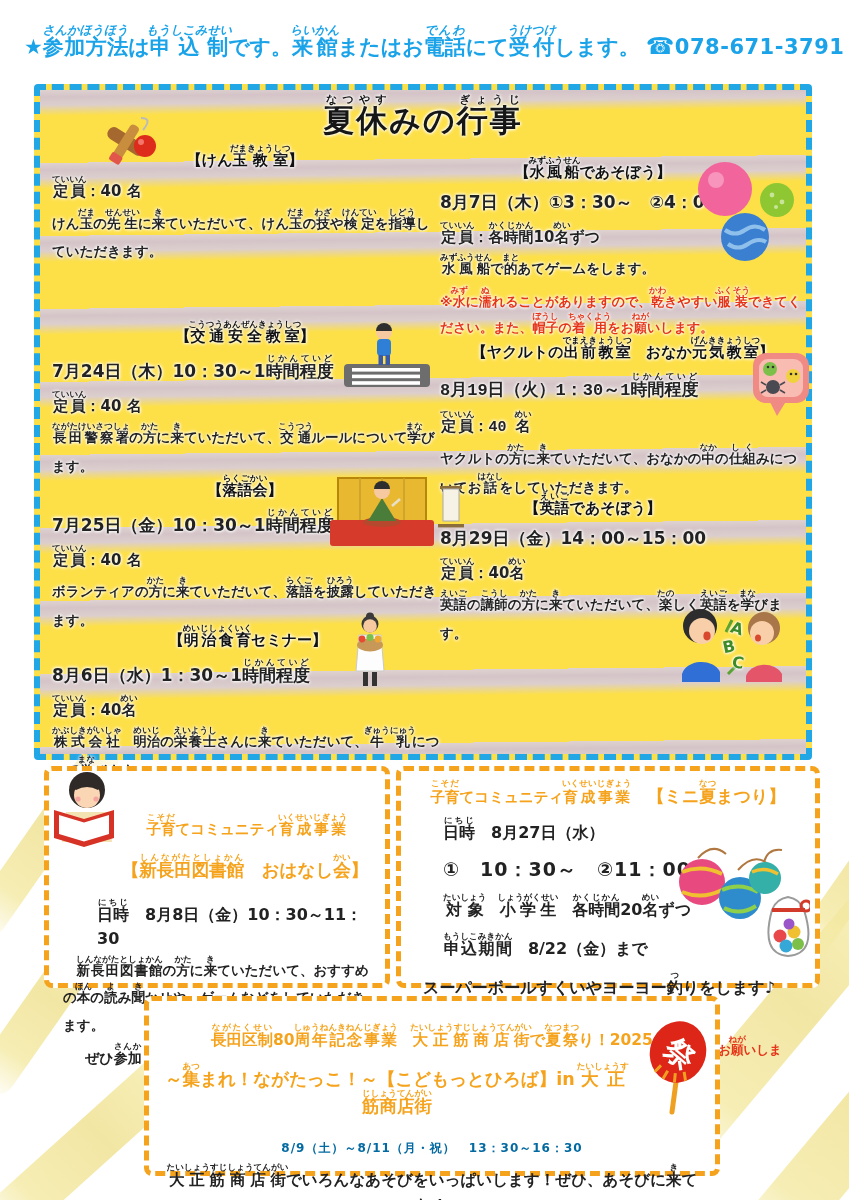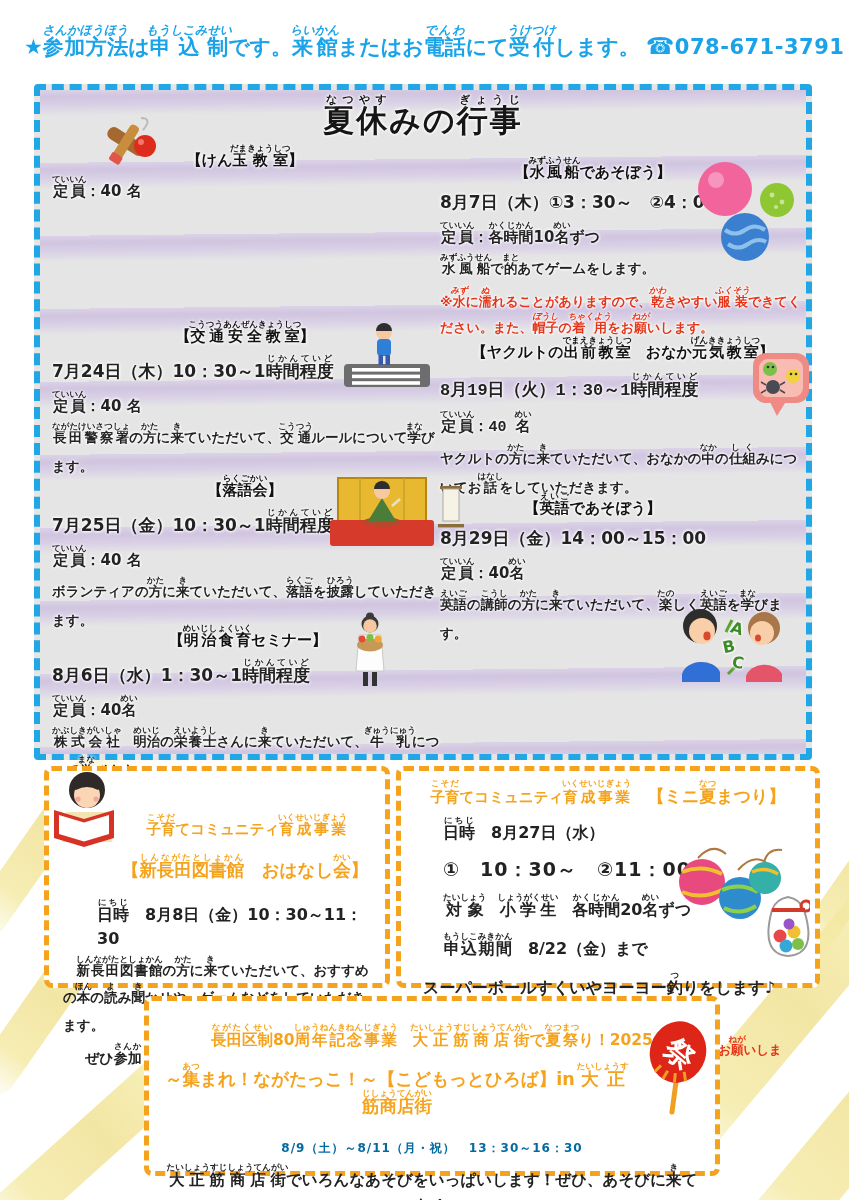--- a/index.html
+++ b/index.html
@@ -20,21 +20,21 @@
   .header-row{
     position:absolute;left:24px;top:24px;width:812px;white-space:nowrap;
     color:#1aa3e8;font-size:21px;line-height:1.25;z-index:2;
   }
   .header-row rt{font-size:12px;color:#1aa3e8;font-style:italic;}
   .phone-wrap{margin-left:6px;font-size:21px;letter-spacing:.5px;}
   .phone-glyph{font-size:23px;}
   
   .main-box{
     position:absolute;left:34px;top:84px;width:778px;height:676px;
-    border:6px dashed #21a6e6;border-radius:4px;background:#e5e5e5;
+    border:6px dashed #21a6e6;border-radius:4px;background:#fde047;
     box-sizing:border-box;z-index:1;
   }
   .main-box .stripes{
     position:absolute;inset:0;z-index:0;
     background:repeating-linear-gradient(179.4deg,
       #d9cfe7 0px,#cdbfdf 7px,#d6cbe5 15px,rgba(214,203,229,0) 26px,
       rgba(214,203,229,0) 73px);
     opacity:.85;
   }
   .main-box .content{position:absolute;inset:0;z-index:1;}
@@ -43,21 +43,21 @@
     position:absolute;top:4px;left:0;right:0;text-align:center;
     font-size:31px;letter-spacing:2px;color:#161616;line-height:1.15;
   }
   .main-title rt{font-size:11px;}
   .event{position:absolute;}
   .ev-title{font-size:15px;text-align:center;color:#111;line-height:1.2;}
   .ev-date{font-size:17px;margin-top:9px;line-height:1.45;}
   .ev-cap{font-size:15px;margin-top:6px;line-height:1.45;}
   .ev-desc{font-size:13.5px;margin-top:5px;line-height:2.12;}
   .ev-note{font-size:13px;margin-top:3px;line-height:2.0;color:#e53418;}
-  .ev-note rt{color:#e53418;font-style:italic;}
+  .ev-note rt{color:#e53418;}
   .ev-l1{left:12px;top:54px;width:386px;}
   .ev-l2{left:12px;top:230px;width:386px;}
   .ev-l3{left:12px;top:384px;width:386px;}
   .ev-l4{left:12px;top:534px;width:392px;}
   .ev-r1{left:400px;top:66px;width:366px;}
   .ev-r2{left:400px;top:246px;width:366px;font-family:Liberation Mono, monospace;}
   .ev-r3{left:400px;top:402px;width:366px;}
   .ev-r1 .ev-title,.ev-r3 .ev-title{padding-right:60px;}
   .icon{position:absolute;z-index:2;}
   
@@ -104,20 +104,21 @@
 
 <div class="main-box">
   <div class="stripes"></div>
   <div class="content">
 
     <div class="main-title"><ruby>夏休<rt>なつやす</rt></ruby>みの<ruby>行事<rt>ぎょうじ</rt></ruby></div>
 
     <div class="event ev-l1">
       <div class="ev-title">【けん<ruby>玉教室<rt>だまきょうしつ</rt></ruby>】</div>
       <div class="ev-cap"><ruby>定員<rt>ていいん</rt></ruby>：40 名</div>
+      <div class="ev-desc">けん<ruby>玉<rt>だま</rt></ruby>の<ruby>先生<rt>せんせい</rt></ruby>に<ruby>来<rt>き</rt></ruby>ていただいて、けん<ruby>玉<rt>だま</rt></ruby>の<ruby>技<rt>わざ</rt></ruby>や<ruby>検定<rt>けんてい</rt></ruby>を<ruby>指導<rt>しどう</rt></ruby>していただきます。</div>
     </div>
     <div class="event ev-l2">
       <div class="ev-title">【<ruby>交通安全教室<rt>こうつうあんぜんきょうしつ</rt></ruby>】</div>
       <div class="ev-date">7月24日（木）10：30～1<ruby>時間程度<rt>じかんていど</rt></ruby></div>
       <div class="ev-cap"><ruby>定員<rt>ていいん</rt></ruby>：40 名</div>
       <div class="ev-desc"><ruby>長田警察署<rt>ながたけいさつしょ</rt></ruby>の<ruby>方<rt>かた</rt></ruby>に<ruby>来<rt>き</rt></ruby>ていただいて、<ruby>交通<rt>こうつう</rt></ruby>ルールについて<ruby>学<rt>まな</rt></ruby>びます。</div>
     </div>
     <div class="event ev-l3">
       <div class="ev-title">【<ruby>落語会<rt>らくごかい</rt></ruby>】</div>
       <div class="ev-date">7月25日（金）10：30～1<ruby>時間程度<rt>じかんていど</rt></ruby></div>

